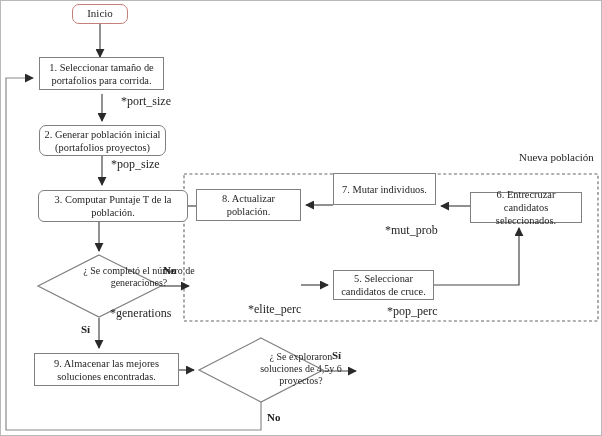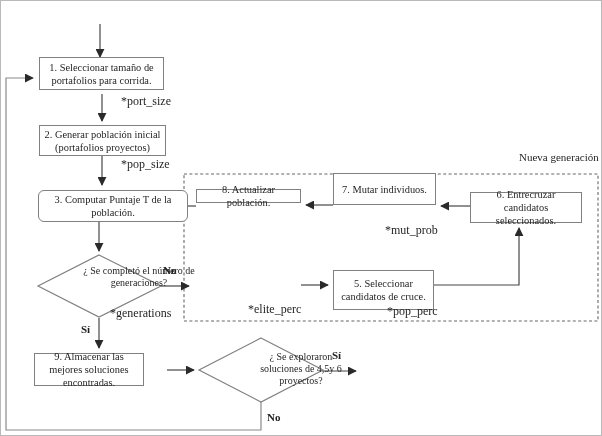--- a/index.html
+++ b/index.html
@@ -59,40 +59,41 @@
     <path d="M332,204 L305,204" fill="none" stroke="#474747" stroke-width="1.2" marker-end="url(#arw)"></path>
     <path d="M195,205 L168,205" fill="none" stroke="#474747" stroke-width="1.2" marker-end="url(#arw)"></path>
     <path d="M98,317 L98,347" fill="none" stroke="#474747" stroke-width="1.2" marker-end="url(#arw)"></path>
     <path d="M166,369 L193,369" fill="none" stroke="#474747" stroke-width="1.2" marker-end="url(#arw)"></path>
     <path d="M322,370 L355,370" fill="none" stroke="#474747" stroke-width="1.2" marker-end="url(#arw)"></path>
 
     <polygon points="98,254 160,285 98,316 37,285" fill="#ffffff" stroke="#808080" stroke-width="1.2"></polygon>
     <polygon points="260,337 322,369 260,401 198,369" fill="#ffffff" stroke="#808080" stroke-width="1.2"></polygon>
   </svg>
 
+  <div class="node terminal" style="left:71px;top:3px;width:56px;height:20px;">Inicio</div>
 
   <div class="node process" style="left:38px;top:56px;width:125px;height:33px;">1. Seleccionar tamaño de portafolios para corrida.</div>
-  <div class="node process" style="left:38px;top:124px;width:127px;height:31px;">2. Generar población inicial (portafolios proyectos)</div>
+  <div class="node process" style="left:38px;top:124px;width:127px;height:31px;border-radius:7px;">2. Generar población inicial (portafolios proyectos)</div>
   <div class="node process" style="left:37px;top:189px;width:150px;height:32px;border-radius:6px;">3. Computar Puntaje T de la población.</div>
-  <div class="node process" style="left:332px;top:269px;width:101px;height:40px;">5. Seleccionar candidatos de cruce.</div>
+  <div class="node process" style="left:332px;top:269px;width:101px;height:30px;">5. Seleccionar candidatos de cruce.</div>
   <div class="node process" style="left:469px;top:191px;width:112px;height:31px;">6. Entrecruzar candidatos seleccionados.</div>
   <div class="node process" style="left:332px;top:172px;width:103px;height:32px;">7. Mutar individuos.</div>
-  <div class="node process" style="left:195px;top:188px;width:105px;height:14px;">8. Actualizar población.</div>
-  <div class="node process" style="left:33px;top:352px;width:110px;height:33px;">9. Almacenar las mejores soluciones encontradas.</div>
+  <div class="node process" style="left:195px;top:188px;width:105px;height:32px;">8. Actualizar población.</div>
+  <div class="node process" style="left:33px;top:352px;width:145px;height:33px;">9. Almacenar las mejores soluciones encontradas.</div>
 
   <div class="dtext" style="left:42px;top:264px;width:112px;">¿ Se completó el número de generaciones?</div>
   <div class="dtext" style="left:211px;top:350px;width:98px;">¿ Se exploraron soluciones de 4,5y 6 proyectos?</div>
 
   <div class="param" style="left:120px;top:93px;">*port_size</div>
-  <div class="param" style="left:120px;top:156px;text-align:center;">*pop_size</div>
+  <div class="param" style="left:110px;top:156px;text-align:center;">*pop_size</div>
   <div class="param" style="left:109px;top:305px;">*generations</div>
   <div class="param" style="left:247px;top:301px;">*elite_perc</div>
   <div class="param" style="left:386px;top:303px;">*pop_perc</div>
   <div class="param" style="left:384px;top:222px;">*mut_prob</div>
 
   <div class="elabel" style="left:162px;top:263px;">No</div>
   <div class="elabel" style="left:80px;top:322px;">Sí</div>
   <div class="elabel" style="left:331px;top:348px;">Sí</div>
   <div class="elabel" style="left:266px;top:410px;">No</div>
 
-  <div class="region-title" style="left:518px;top:150px;">Nueva generación</div>
+  <div class="region-title" style="left:518px;top:150px;">Nueva población</div>
 
 </div>
 
 </body></html>

